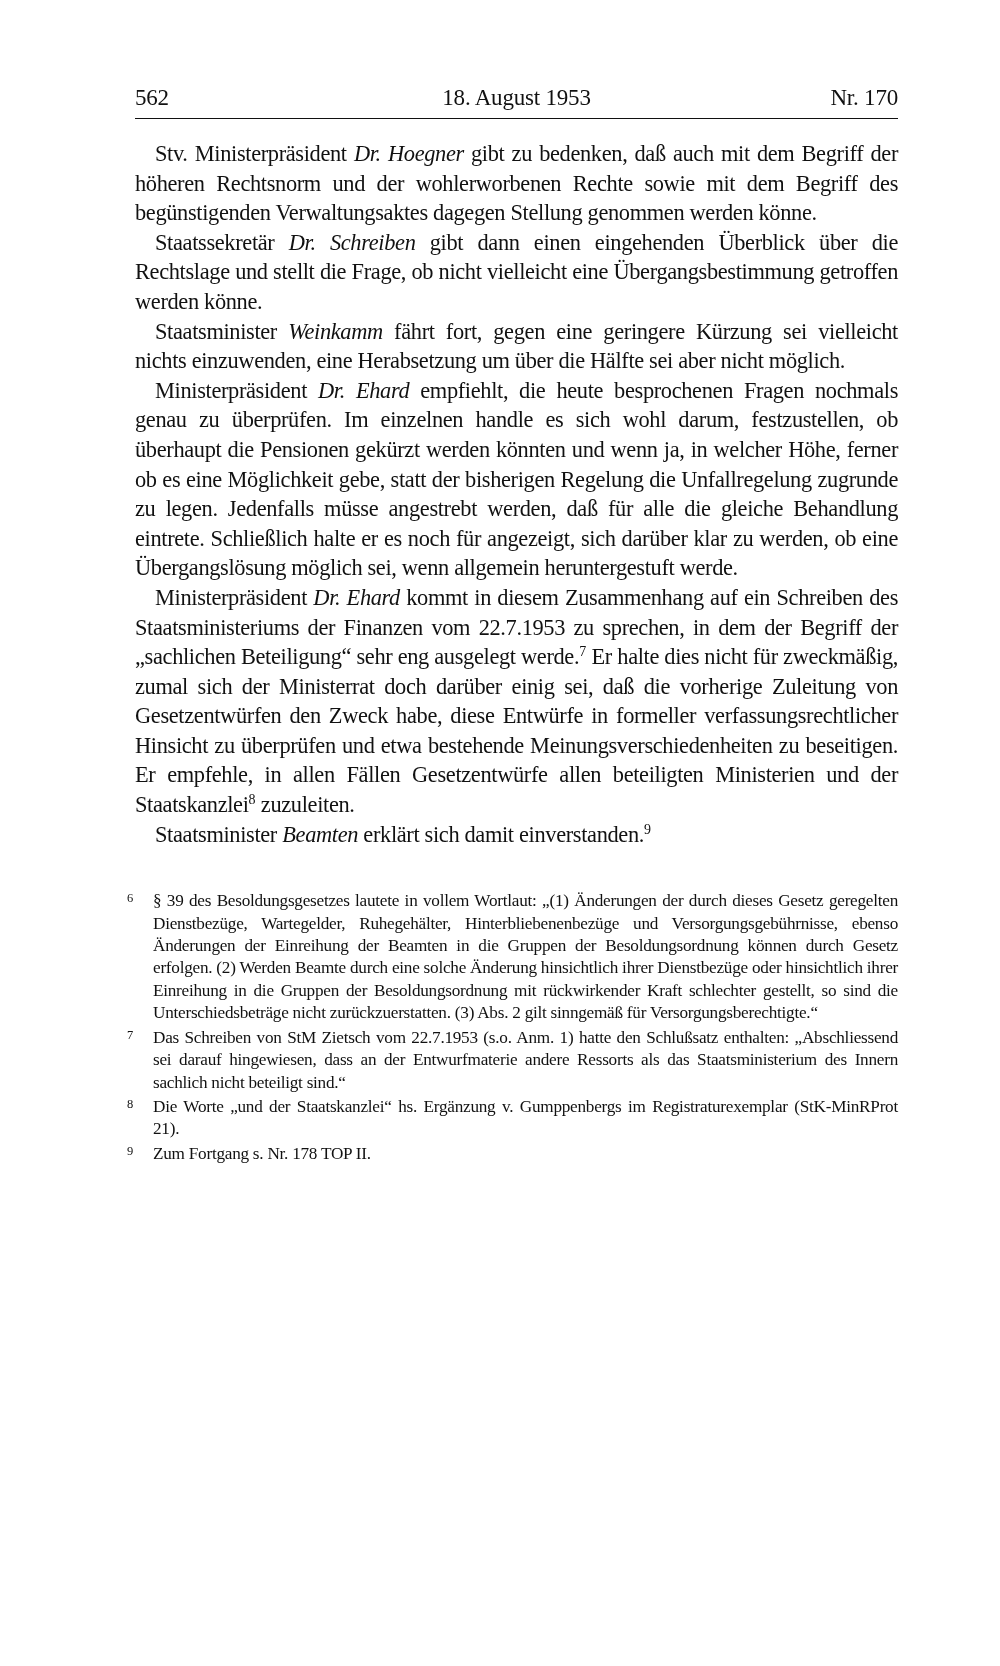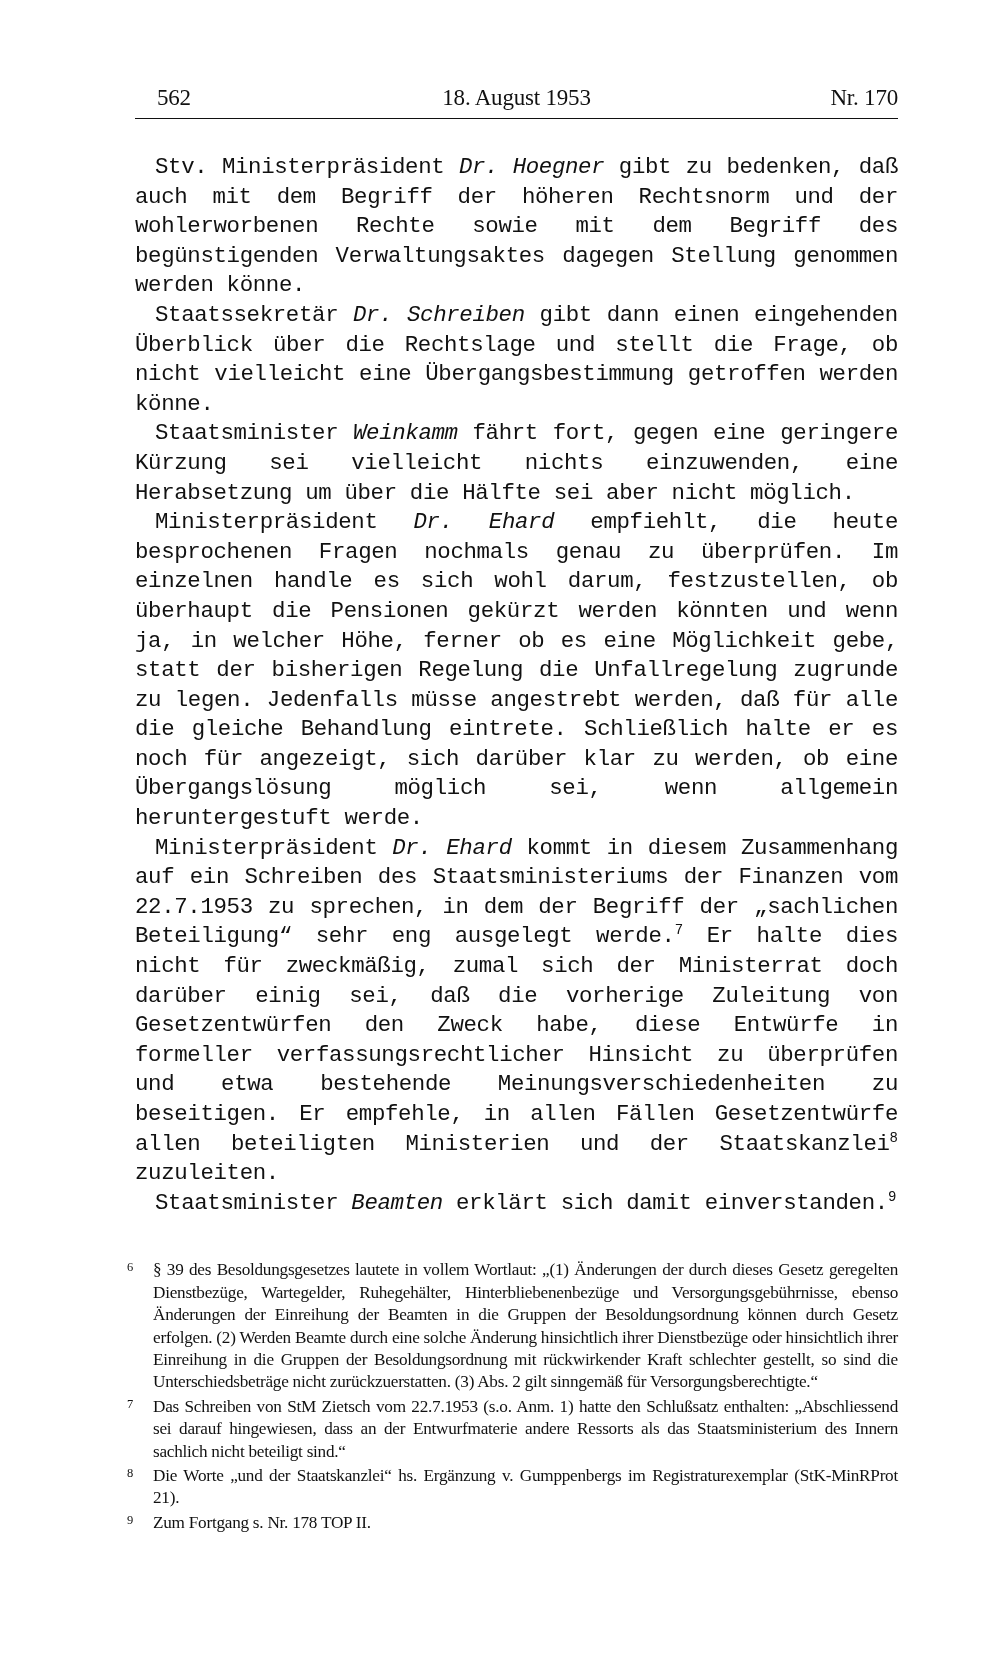--- a/index.html
+++ b/index.html
@@ -26,40 +26,38 @@
       height: 40px;
       font-size: 23px;
       line-height: 28px;
       border-bottom: 1.4px solid #111;
       letter-spacing: -0.2px;
     }
     .rh-page {
       position: absolute;
       left: 0;
       top: 6px;
-      margin-left: 22px;
     }
     .rh-date {
       position: absolute;
       left: 0;
       right: 0;
       top: 6px;
       text-align: center;
     }
     .rh-nr {
       position: absolute;
       right: 0;
       top: 6px;
     }
     .body-text {
-      margin-top: 34px;
+      margin-top: 20px;
       font-size: 22.4px;
       line-height: 29.6px;
       letter-spacing: -0.35px;
-      font-family: Liberation Mono, monospace;
     }
     .para {
       margin: 0;
       text-indent: 20px;
       text-align: justify;
       hyphens: manual;
     }
     .para em {
       font-style: italic;
     }

